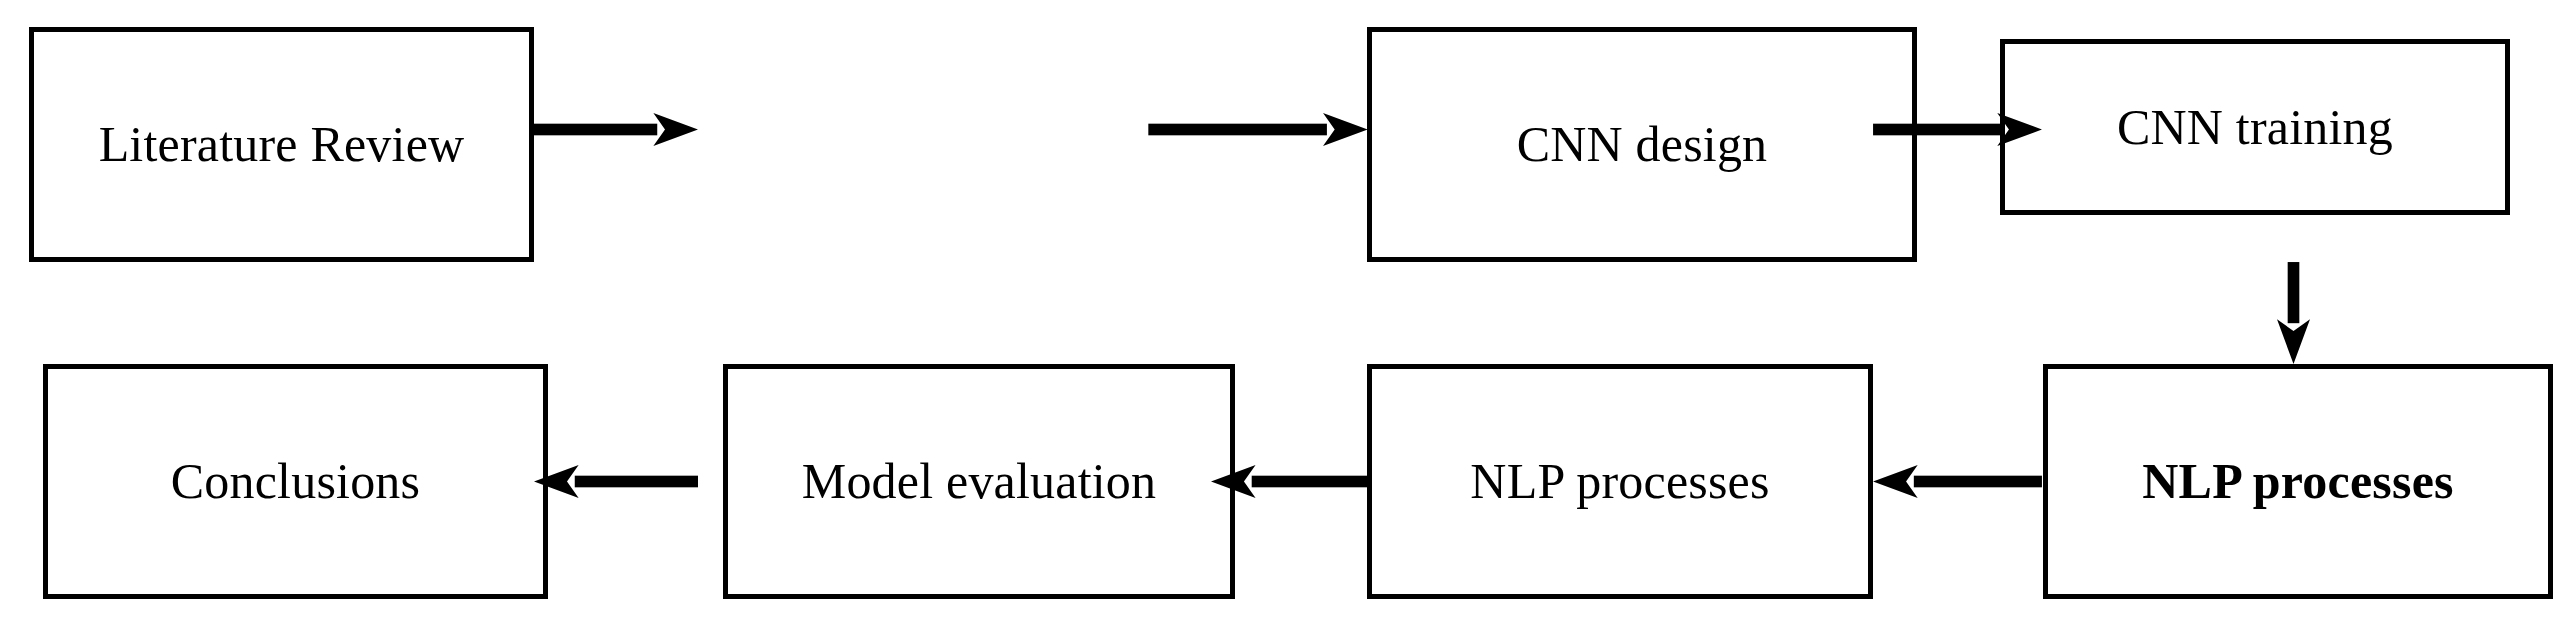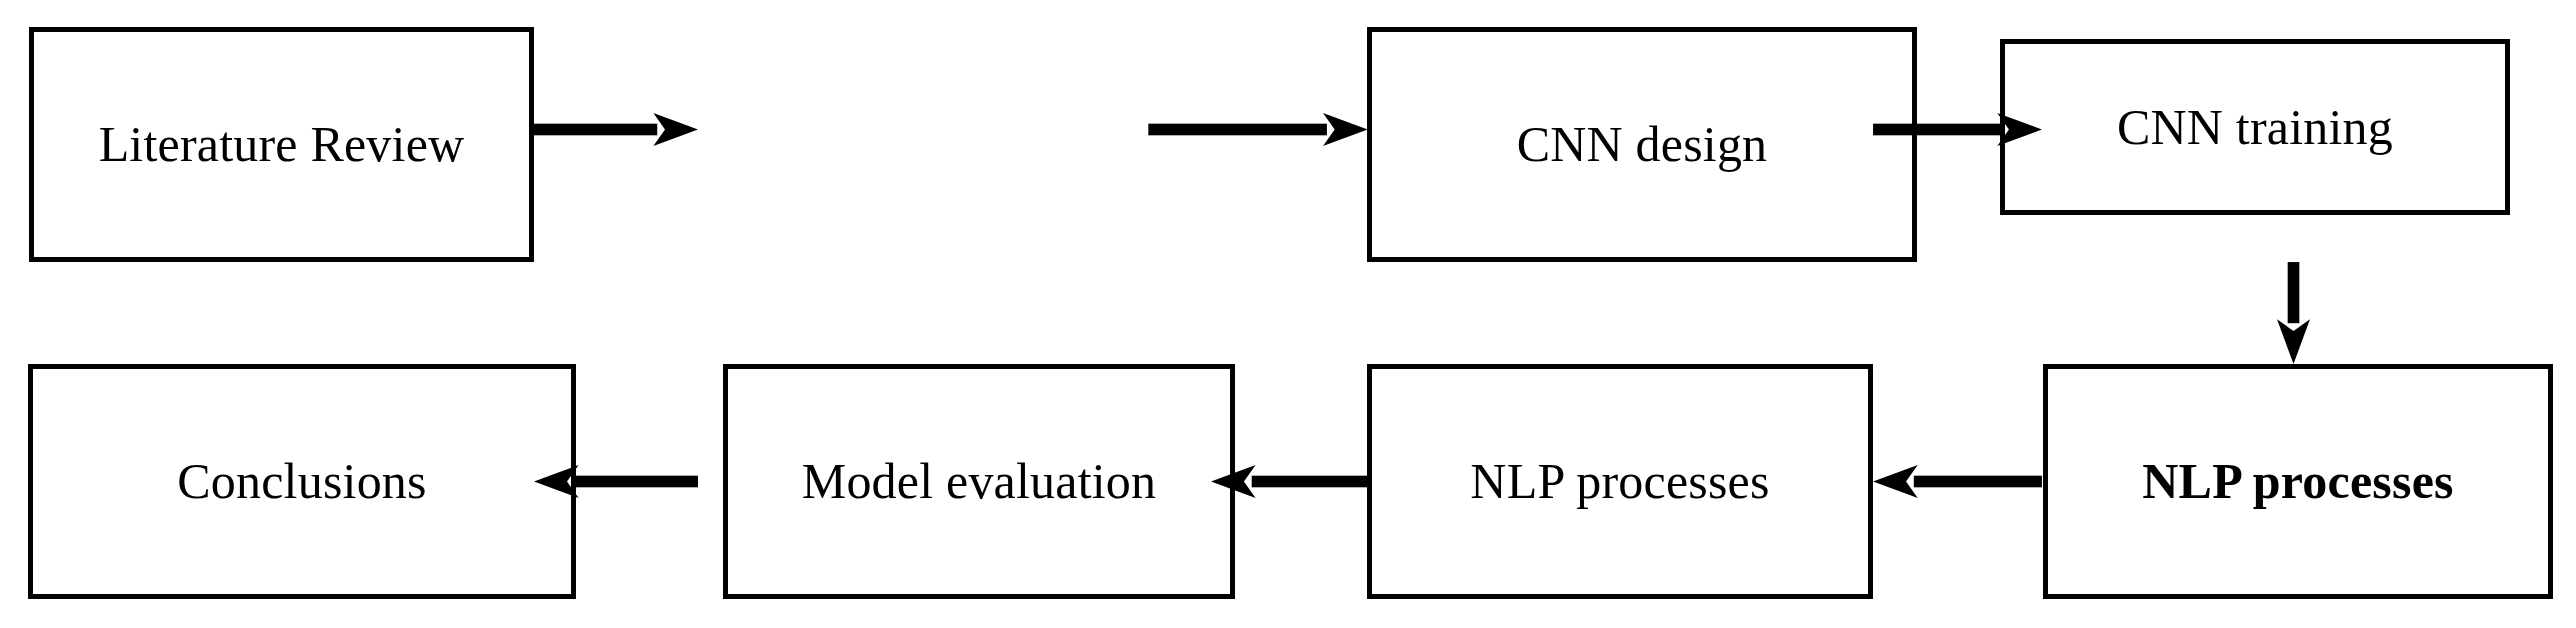--- a/index.html
+++ b/index.html
@@ -48,21 +48,21 @@
 
   <div class="flow-box" style="left: 29px; top: 27px; width: 505px; height: 235px; border-width: 5.8px; border-color: rgb(0, 0, 0);">
     <span class="flow-box-label">Literature Review</span>
   </div>
   <div class="flow-box" style="left: 1367px; top: 27px; width: 550px; height: 235px; border-width: 5.8px; border-color: rgb(0, 0, 0);">
     <span class="flow-box-label">CNN design</span>
   </div>
   <div class="flow-box" style="left: 2000px; top: 27px; width: 510px; height: 176px; border-width: 5.8px; border-color: rgb(0, 0, 0); margin-top: 12px;">
     <span class="flow-box-label">CNN training</span>
   </div>
-  <div class="flow-box" style="left: 28px; top: 364px; width: 548px; height: 235px; border-width: 5.8px; border-color: rgb(0, 0, 0); text-align: center;">
+  <div class="flow-box" style="left: 43px; top: 364px; width: 505px; height: 235px; border-width: 5.8px; border-color: rgb(0, 0, 0); text-align: center;">
     <span class="flow-box-label">Conclusions</span>
   </div>
   <div class="flow-box" style="left: 699px; top: 364px; width: 512px; height: 235px; border-width: 5.8px; border-color: rgb(0, 0, 0); margin-left: 24px;">
     <span class="flow-box-label">Model evaluation</span>
   </div>
   <div class="flow-box" style="left: 1367px; top: 364px; width: 506px; height: 235px; border-width: 5.8px; border-color: rgb(0, 0, 0);">
     <span class="flow-box-label">NLP processes</span>
   </div>
   <div class="flow-box" style="left: 2043px; top: 364px; width: 510px; height: 235px; border-width: 5.8px; border-color: rgb(0, 0, 0); font-weight: bold;">
     <span class="flow-box-label">NLP processes</span>

